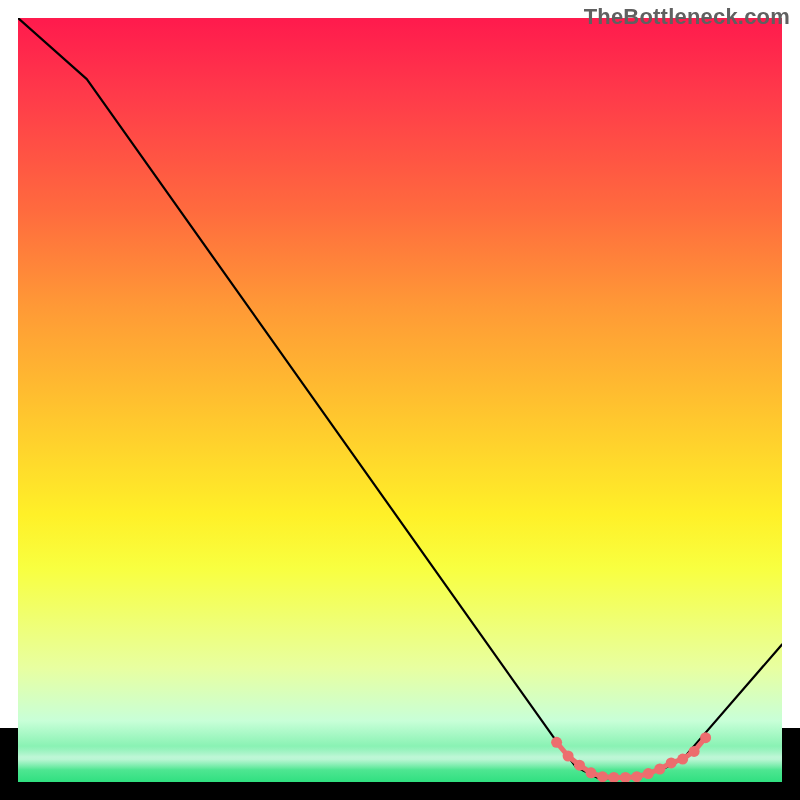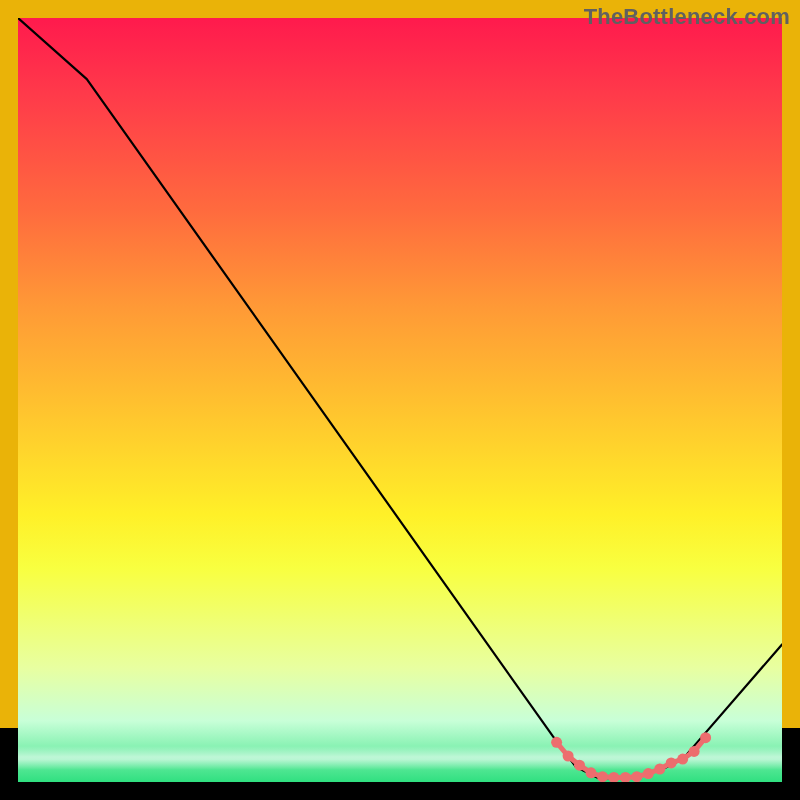--- a/index.html
+++ b/index.html
@@ -8,21 +8,21 @@
     width: 800px;
     height: 800px;
     background: #000000;
     font-family: Arial, Helvetica, sans-serif;
     overflow: hidden;
   }
   .frame {
     position: relative;
     width: 800px;
     height: 728px;
-    background: #eab308;
+    background: #ffffff;
   }
   .watermark {
     position: absolute;
     top: 4px;
     right: 10px;
     color: #606060;
     font-size: 22px;
     font-weight: 600;
     z-index: 30;
     letter-spacing: 0.2px;

